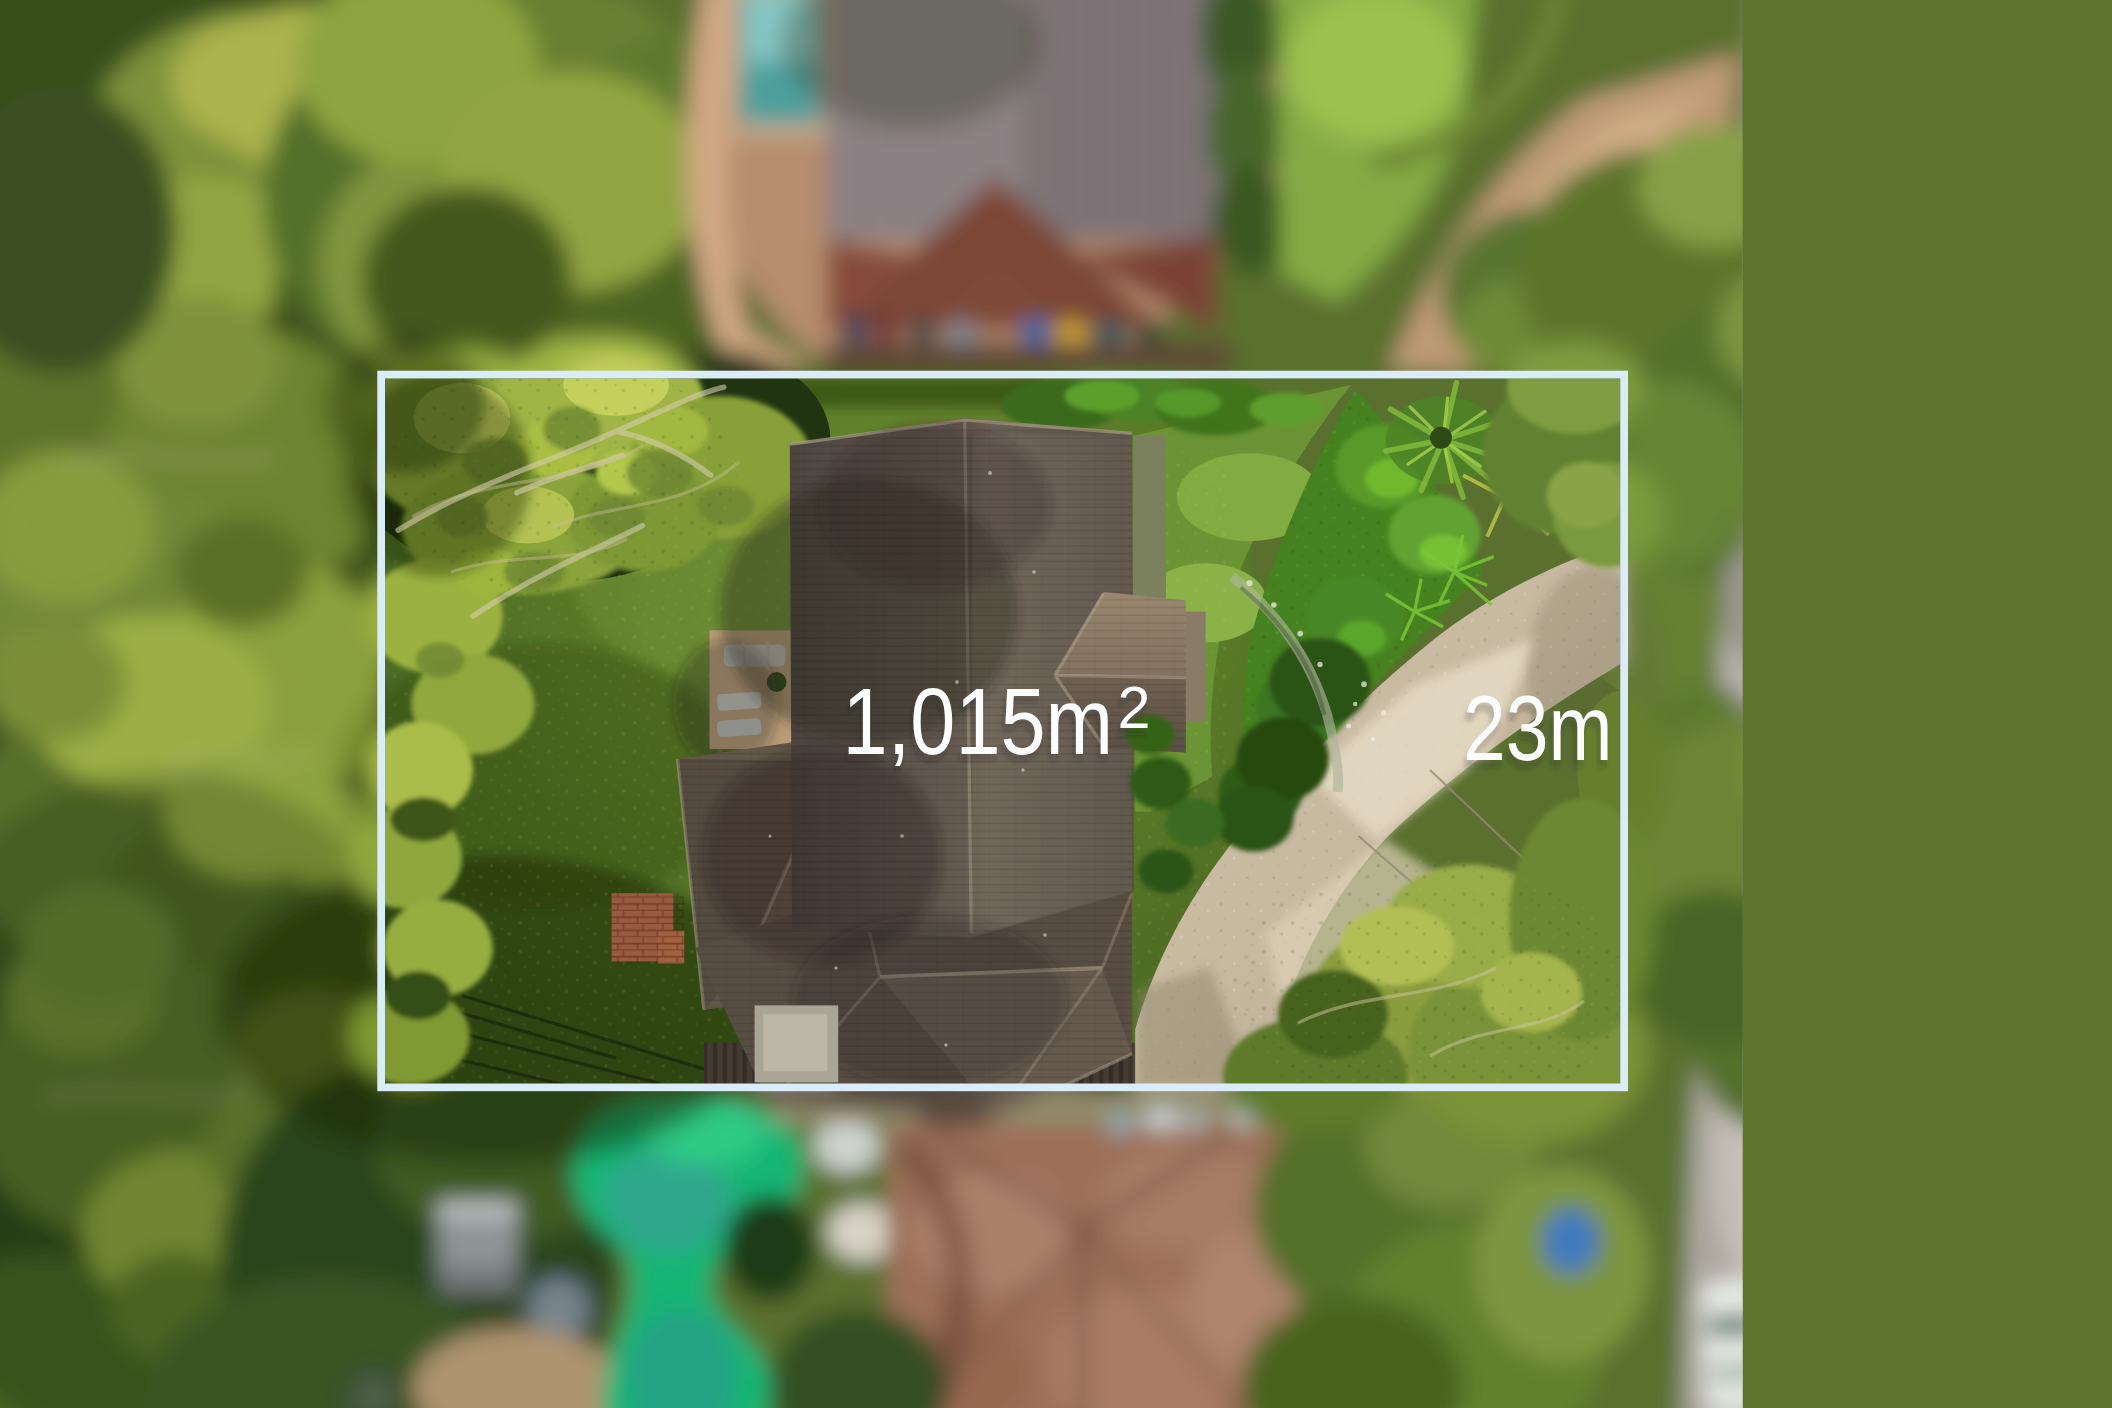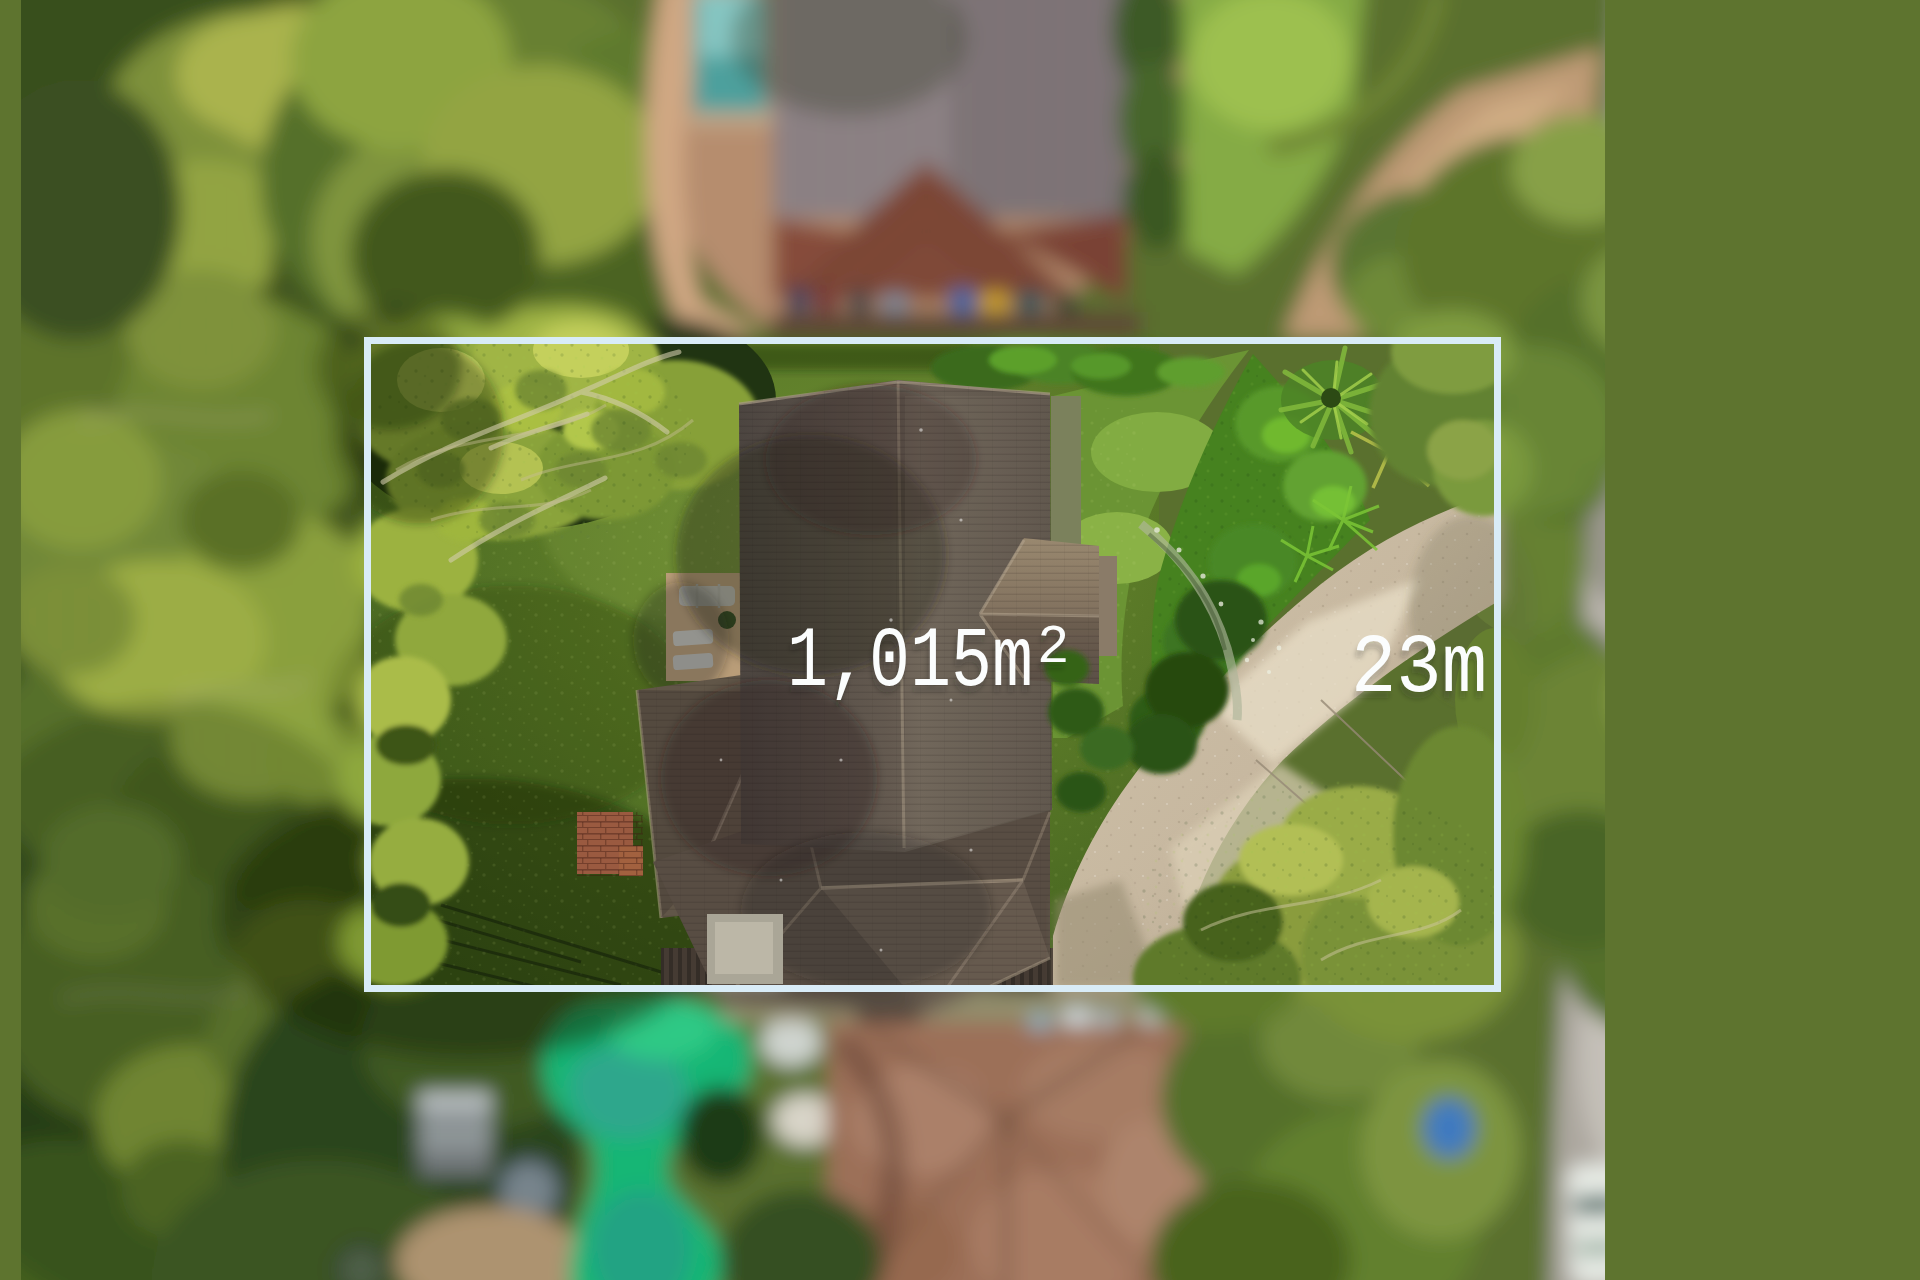--- a/index.html
+++ b/index.html
@@ -1,17 +1,17 @@
 <!DOCTYPE html>
 <html><head>
 <meta charset="utf-8">
 <style>
   html,body{margin:0;padding:0;background:#5e742f;}
   #stage{position:relative;width:1584px;height:1280px;overflow:hidden;
-    font-family:Liberation Mono, monospace;margin-left:21px;}
+    font-family:Liberation Sans, sans-serif;}
   svg{display:block}
 </style>
 </head>
 <body>
 <div id="stage">
 <svg width="1920" height="1280" viewBox="0 0 1920 1280">
 <defs>
   <clipPath id="inrect">
           <rect x="350" y="344" width="1123" height="645"></rect>
         </clipPath>

